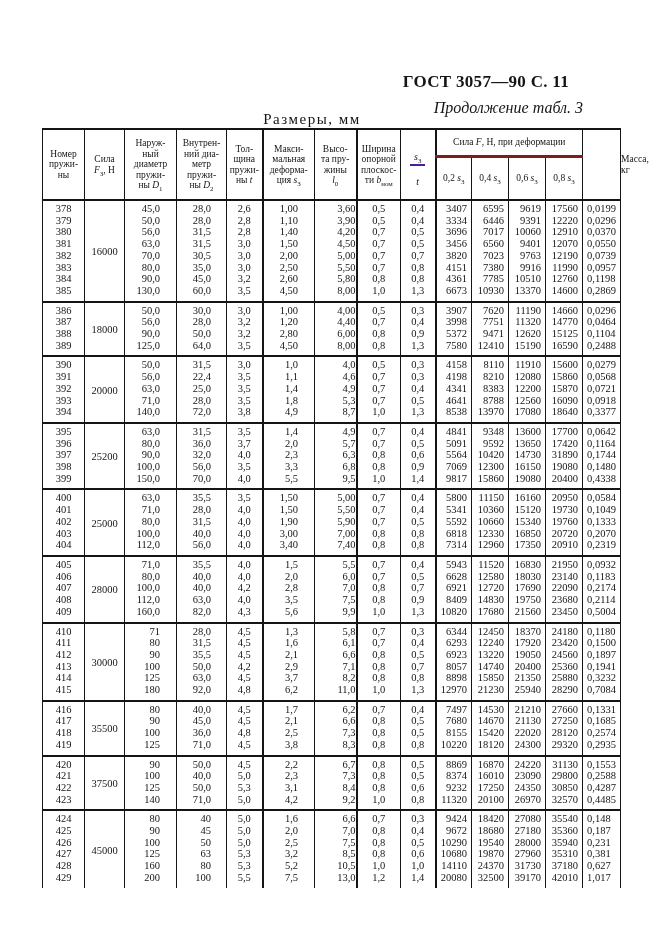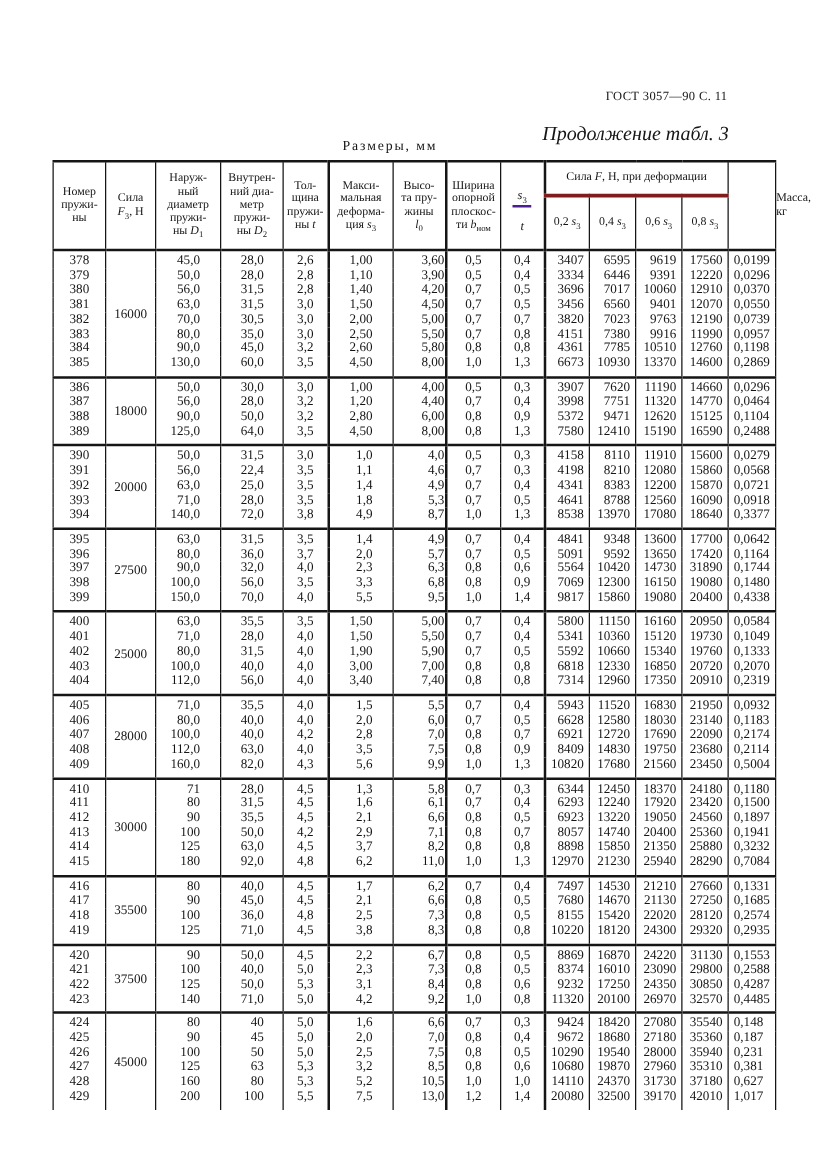--- a/index.html
+++ b/index.html
@@ -2,30 +2,30 @@
 <html><head>
 <meta charset="utf-8">
 <style>
   html,body{margin:0;padding:0;}
   body{
     width:661px;height:936px;background:#ffffff;position:relative;
     font-family:"Liberation Serif", serif;color:#151515;
     -webkit-font-smoothing:antialiased;overflow:hidden;
   }
   .doc-ref{
-    position:absolute;top:72px;right:79px;
-    font-size:10px;font-weight:normal;letter-spacing:0.3px;white-space:nowrap;
+    position:absolute;top:72px;right:92px;
+    font-size:17px;font-weight:bold;letter-spacing:0.3px;white-space:nowrap;
   }
   .continuation{
     position:absolute;top:99px;right:78px;
     font-size:16px;font-style:italic;white-space:nowrap;
   }
   .size-caption{
     position:absolute;top:111px;left:42px;width:540px;text-align:center;
-    font-size:11px;letter-spacing:1.5px;white-space:nowrap;
+    font-size:15px;letter-spacing:1.5px;white-space:nowrap;
   }
   table.spring-table{
     position:absolute;top:128px;left:42px;width:578px;
     table-layout:fixed;border-collapse:collapse;
     border-left:1px solid #151515;border-right:1px solid #151515;
     border-top:2.5px solid #151515;border-bottom:none;
   }
   th{
     font-weight:normal;font-size:9.5px;line-height:10.5px;
     text-align:center;vertical-align:middle;white-space:pre-line;
@@ -383,21 +383,21 @@
         <td class="c-b bl2">1,0</td>
         <td class="c-s3t">1,3</td>
         <td class="c-f ra bl2">8538</td>
         <td class="c-f ra">13970</td>
         <td class="c-f ra">17080</td>
         <td class="c-f ra">18640</td>
         <td class="c-mass la">0,3377</td>
       </tr>
       <tr class="group-start">
         <td class="c-num">395</td>
-        <td rowspan="5" class="c-force">27500</td>
+        <td rowspan="5" class="c-force">25200</td>
         <td class="c-d1 ra">63,0</td>
         <td class="c-d2 ra">31,5</td>
         <td class="c-t">3,5</td>
         <td class="c-s3 ra bl2">1,4</td>
         <td class="c-l0 ra">4,9</td>
         <td class="c-b bl2">0,7</td>
         <td class="c-s3t">0,4</td>
         <td class="c-f ra bl2">4841</td>
         <td class="c-f ra">9348</td>
         <td class="c-f ra">13600</td>

